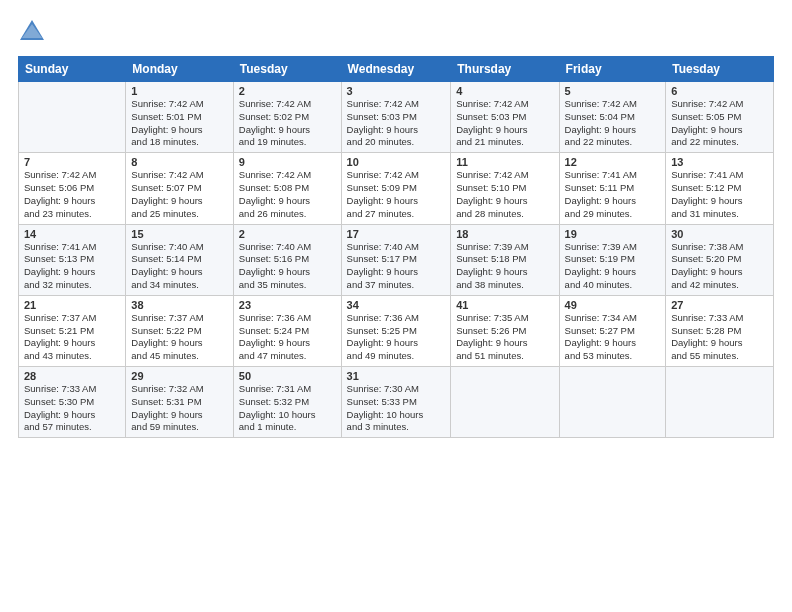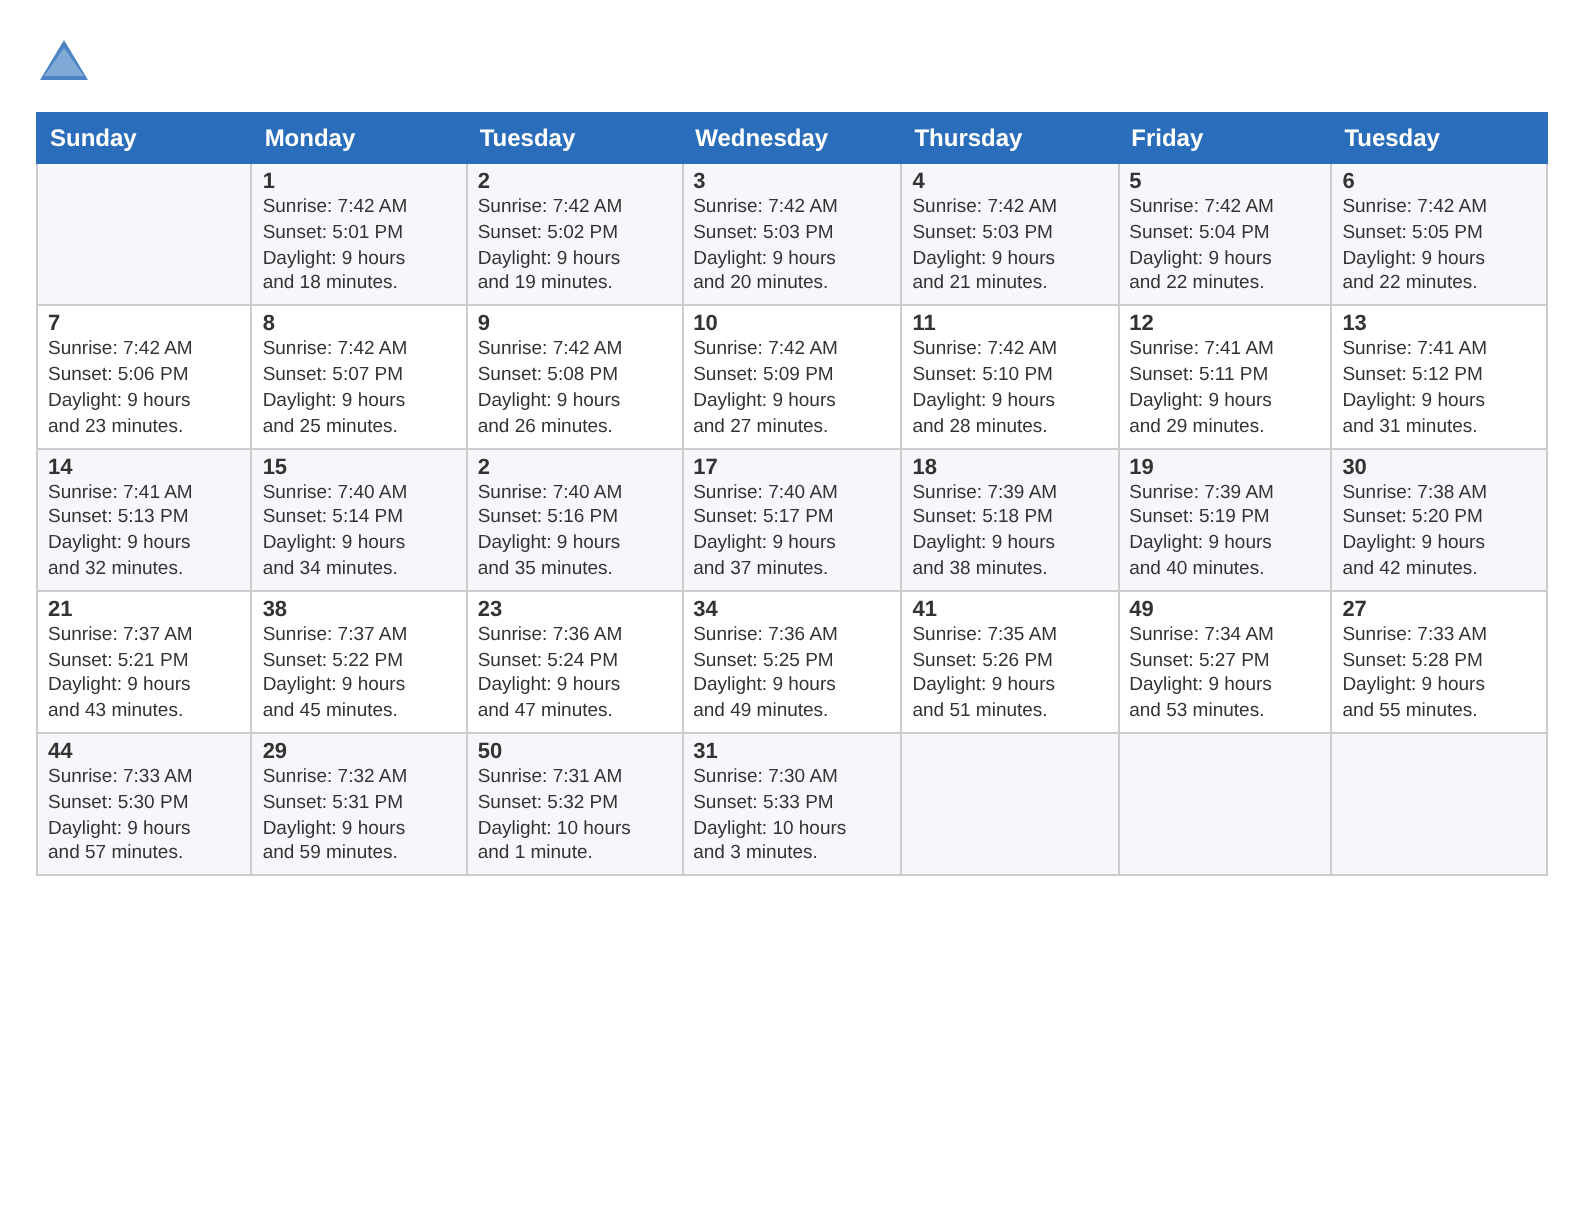--- a/index.html
+++ b/index.html
@@ -243,21 +243,21 @@
             <span class="day-num">49</span>
             <div class="day-detail">Sunrise: 7:34 AM<br>Sunset: 5:27 PM<br>Daylight: 9 hours<br>and 53 minutes.</div>
           </td>
           <td>
             <span class="day-num">27</span>
             <div class="day-detail">Sunrise: 7:33 AM<br>Sunset: 5:28 PM<br>Daylight: 9 hours<br>and 55 minutes.</div>
           </td>
         </tr>
         <tr>
           <td>
-            <span class="day-num">44</span>
+            <span class="day-num">28</span>
             <div class="day-detail">Sunrise: 7:33 AM<br>Sunset: 5:30 PM<br>Daylight: 9 hours<br>and 57 minutes.</div>
           </td>
           <td>
             <span class="day-num">29</span>
             <div class="day-detail">Sunrise: 7:32 AM<br>Sunset: 5:31 PM<br>Daylight: 9 hours<br>and 59 minutes.</div>
           </td>
           <td>
             <span class="day-num">50</span>
             <div class="day-detail">Sunrise: 7:31 AM<br>Sunset: 5:32 PM<br>Daylight: 10 hours<br>and 1 minute.</div>
           </td>

